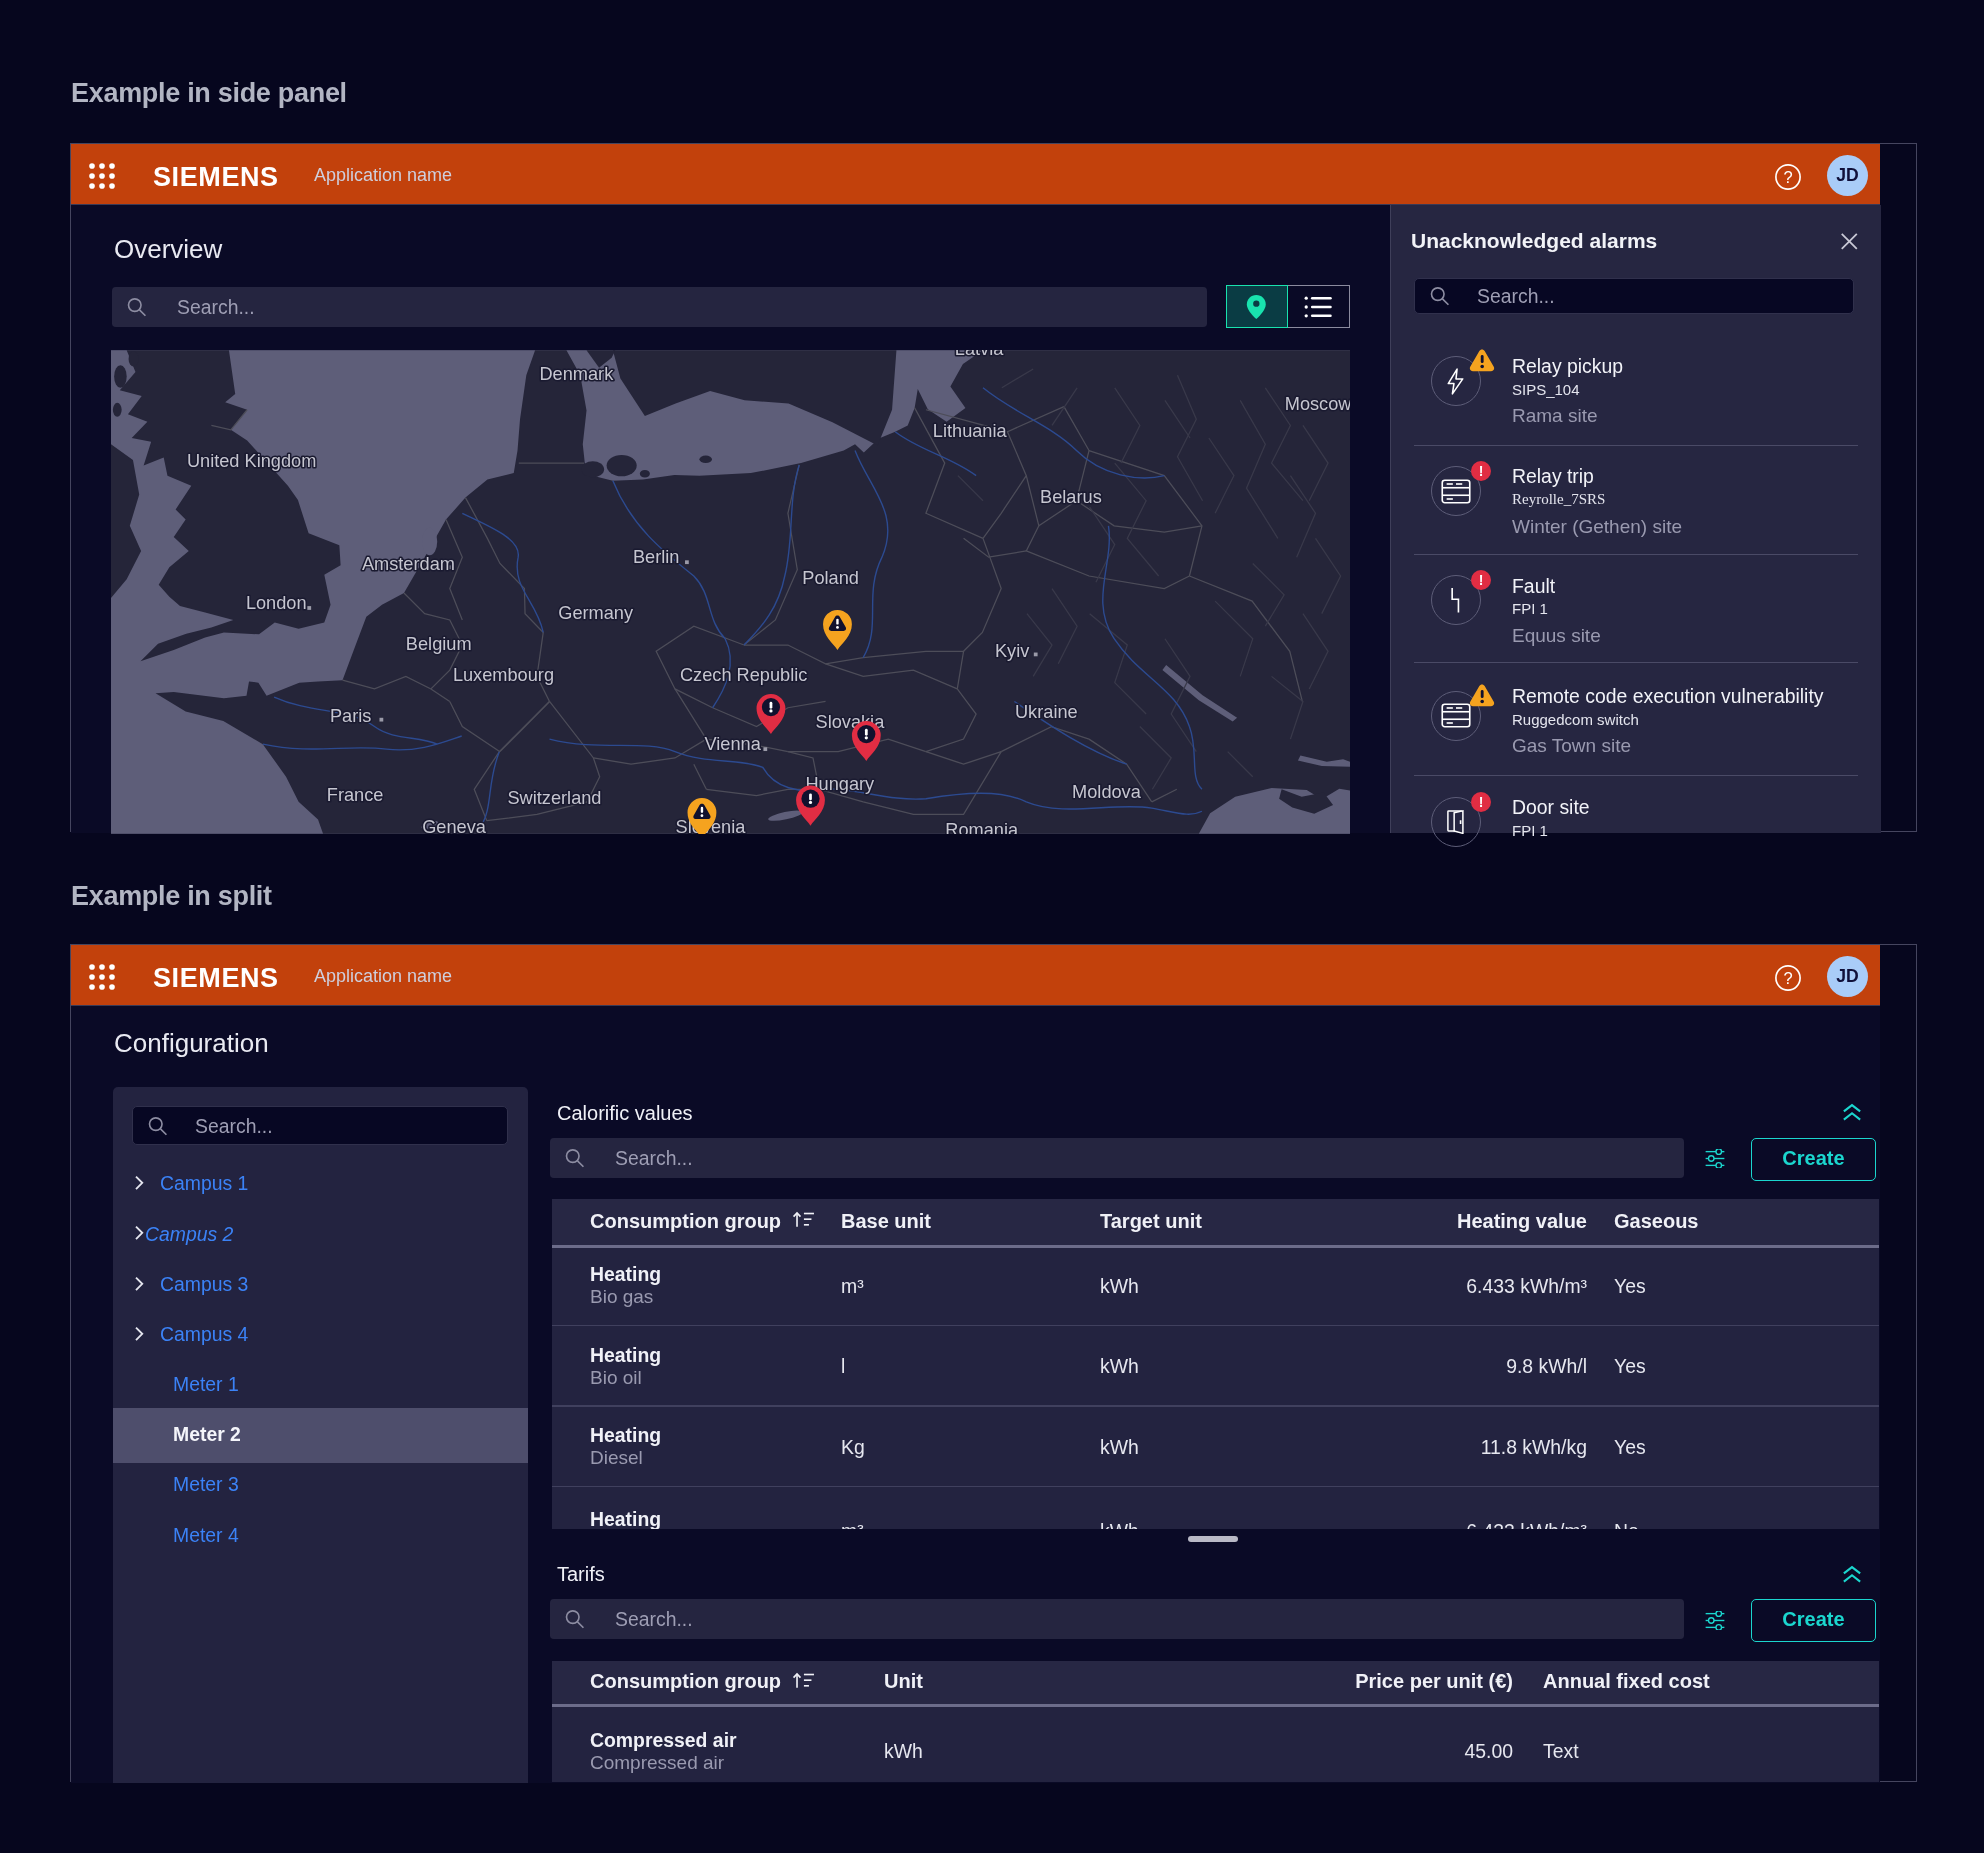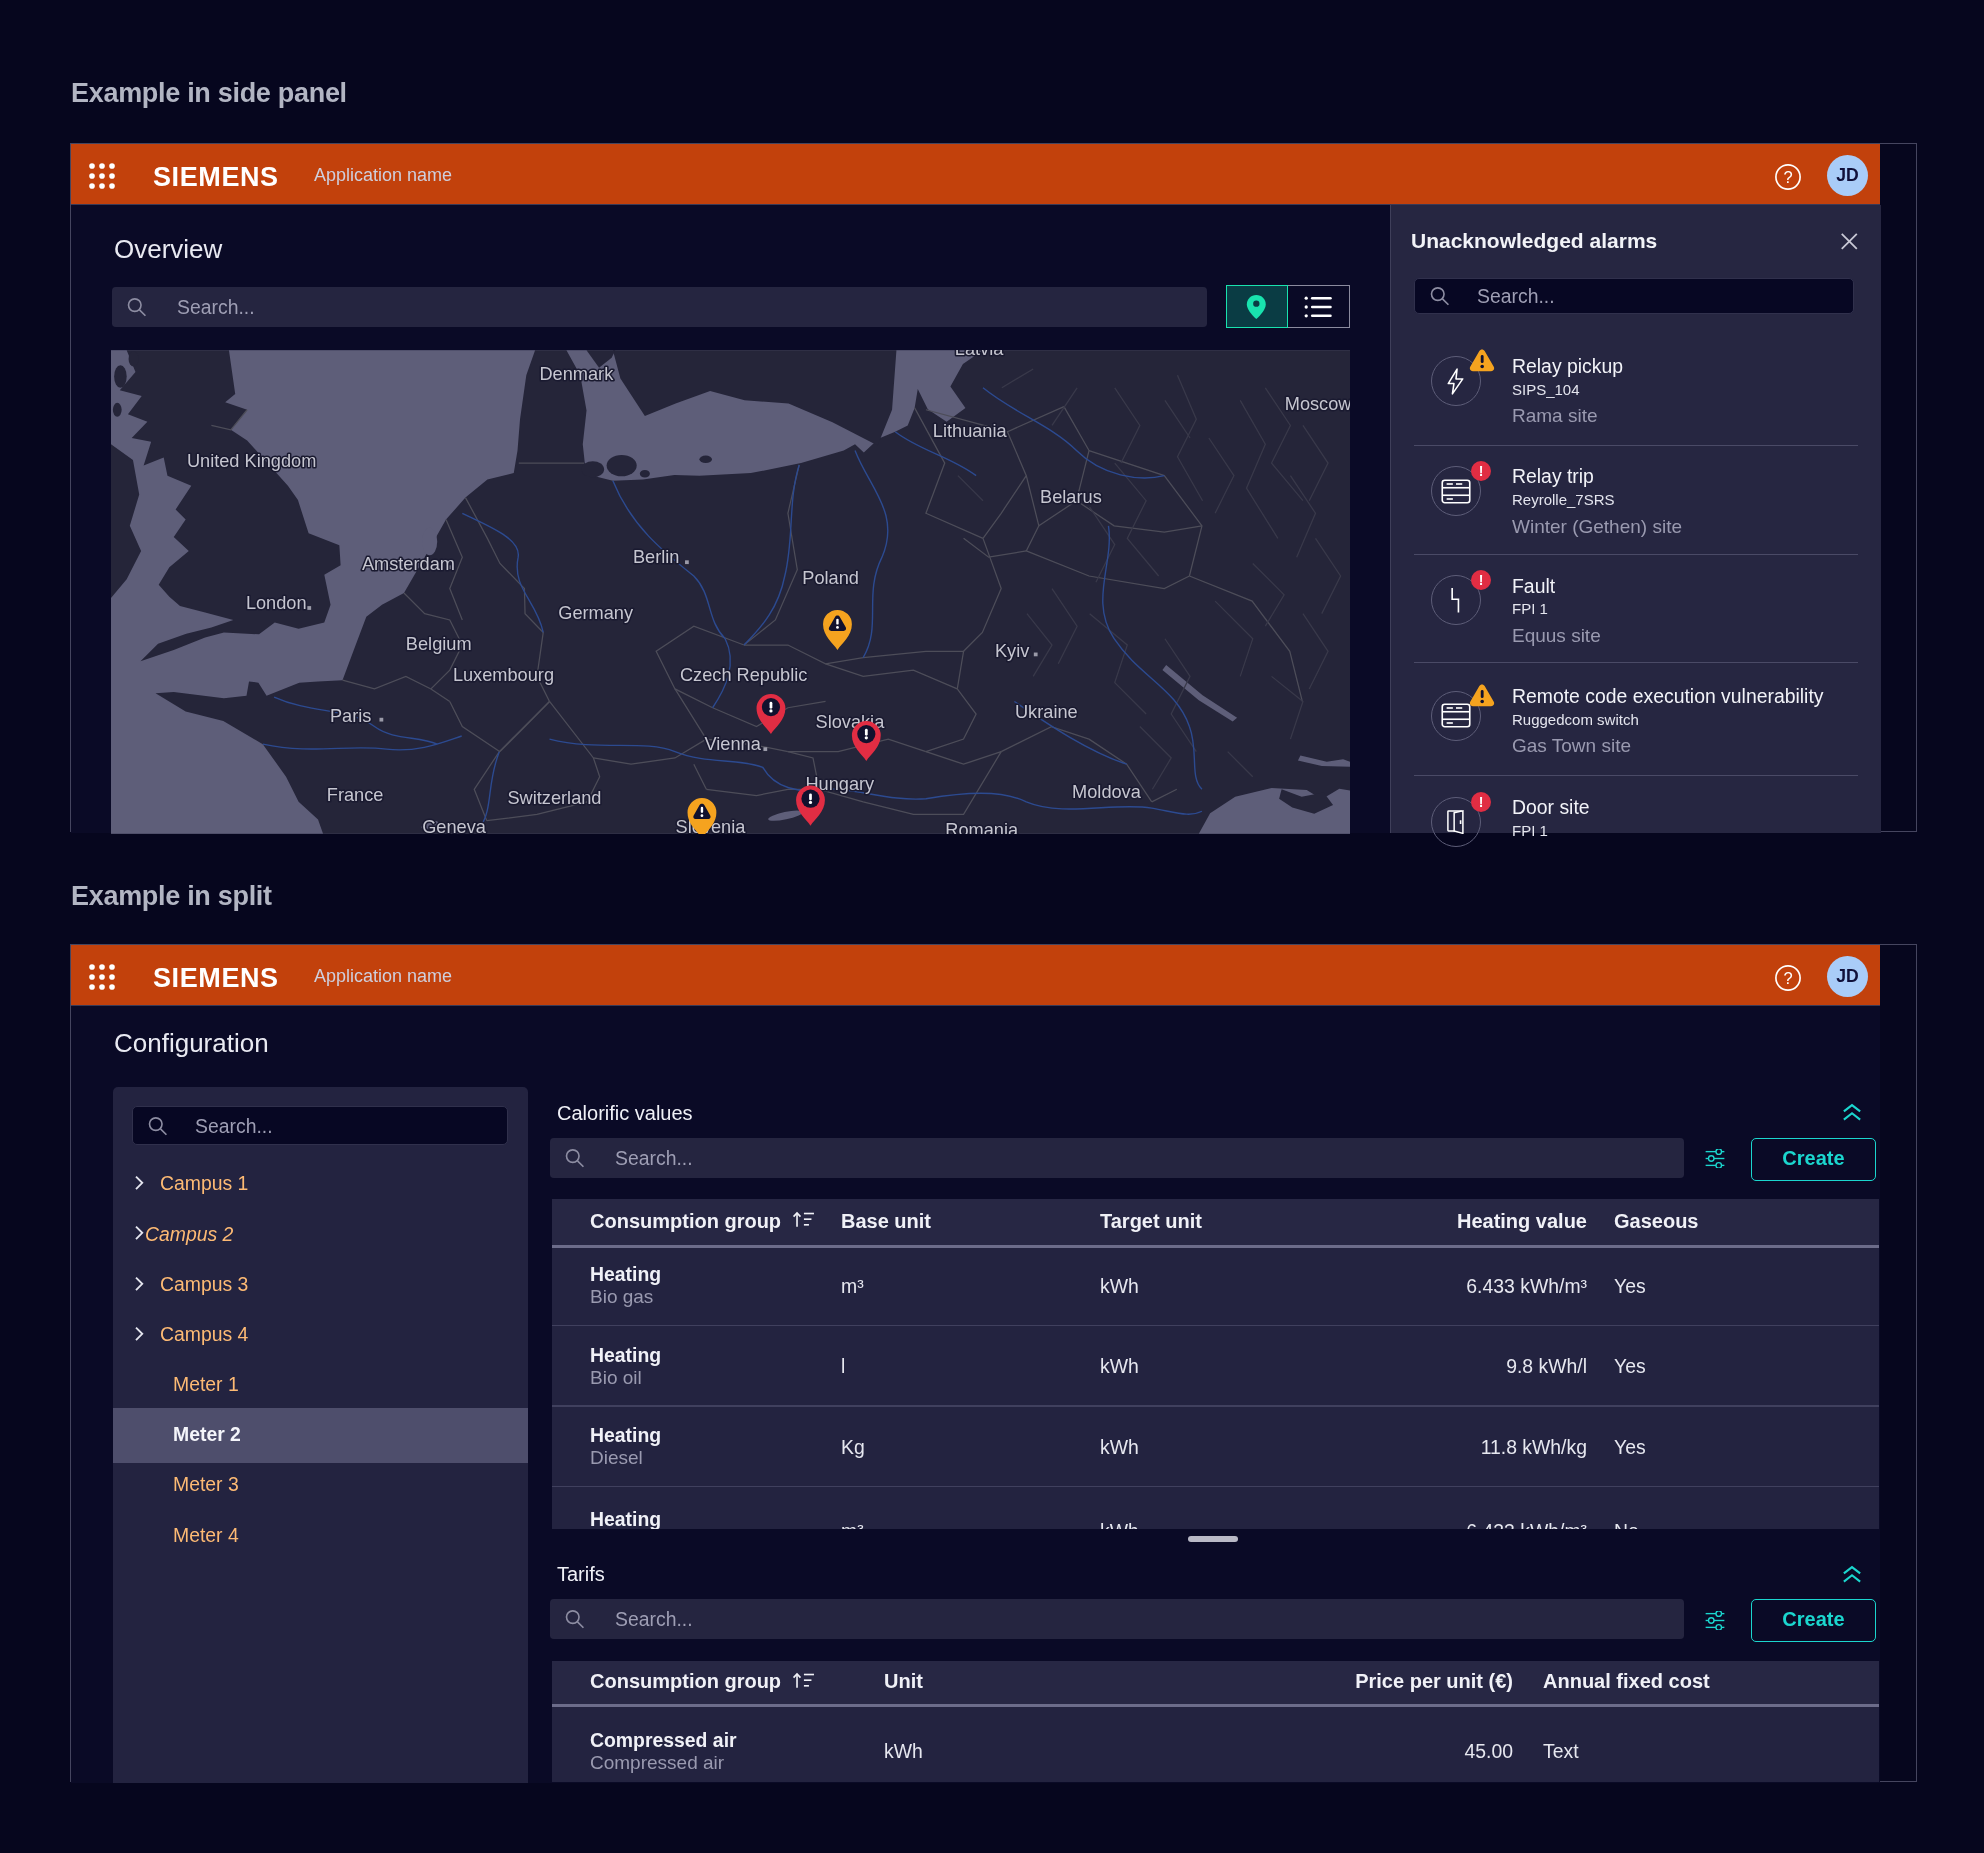--- a/index.html
+++ b/index.html
@@ -25,21 +25,21 @@
   .circ { position:absolute; width:50px; height:50px; border:1.6px solid #5d5d78; border-radius:50%; }
   .badge-r { position:absolute; width:20px; height:20px; border-radius:50%; background:#e12d43; color:#fff; font-size:14px; font-weight:bold; text-align:center; line-height:20px; }
   .sect { position:absolute; font-size:20px; font-weight:normal; color:#f0f1f7; }
   .create { position:absolute; width:125px; height:43px; border:1.6px solid #1bd6ce; border-radius:5px; color:#1bd6ce; font-size:20px; font-weight:bold; text-align:center; line-height:39px; }
   .thead { position:absolute; background:#272744; }
   .th { position:absolute; font-size:20px; font-weight:bold; color:#f0f1f7; white-space:nowrap; }
   .trow { position:absolute; background:#232340; }
   .td-b { position:absolute; font-size:19.4px; font-weight:bold; color:#f0f1f7; white-space:nowrap; }
   .td { position:absolute; font-size:19.4px; color:#e6e7ef; white-space:nowrap; }
   .td-g { position:absolute; font-size:19px; color:#9a9ab0; white-space:nowrap; }
-  .tree-i { position:absolute; font-size:19.4px; color:#fdba74; }
+  .tree-i { position:absolute; font-size:19.4px; color:#3b82f6; }
 </style>
 </head>
 <body>
 <div class="ttl" style="left:71px; top:78px;">Example in side panel</div>
 <div class="ttl" style="left:71px; top:881px;text-align:center;">Example in split</div>
 
 <div class="card" style="top:143px; height:689px;">
   <div class="appbg" style="height:689px;"></div>
   <div class="hdr">
     <svg class="abs" style="left:15.7px; top:17px;" width="30" height="30" viewBox="0 0 48 48">
@@ -301,21 +301,21 @@
     <svg class="abs" style="left:48px; top:269px;" width="34" height="35" viewBox="0 0 54 56">
       <rect x="5" y="10" width="44" height="36" rx="4" fill="none" stroke="#ffffff" stroke-width="2.6"></rect>
       <line x1="5" y1="22" x2="49" y2="22" stroke="#ffffff" stroke-width="2.6"></line>
       <line x1="5" y1="34" x2="49" y2="34" stroke="#ffffff" stroke-width="2.6"></line>
       <line x1="12" y1="16" x2="22" y2="16" stroke="#ffffff" stroke-width="2.6"></line>
       <line x1="27" y1="16" x2="37" y2="16" stroke="#ffffff" stroke-width="2.6"></line>
       <line x1="12" y1="40" x2="22" y2="40" stroke="#ffffff" stroke-width="2.6"></line>
     </svg>
     <div class="badge-r" style="left:80px; top:256px;">!</div>
     <div class="it-t" style="left:121px; top:260px;">Relay trip</div>
-    <div class="it-s" style="left:121px; top:286px;">Reyrolle_7SRS</div>
+    <div class="it-s" style="left:121px; top:286px;font-family:Liberation Serif, serif;">Reyrolle_7SRS</div>
     <div class="it-g" style="left:121px; top:311px;">Winter (Gethen) site</div>
     <div class="sep" style="left:23px; top:349px; width:444px;"></div>
 
     <div class="circ" style="left:40px; top:370px;"></div>
     <svg class="abs" style="left:53px; top:379px;" width="22.6" height="33" viewBox="0 0 36 52">
       <path d="M13 6 L13 24 L23 24 L23 45" fill="none" stroke="#ffffff" stroke-width="2.6"></path>
     </svg>
     <div class="badge-r" style="left:80px; top:365px;">!</div>
     <div class="it-t" style="left:121px; top:370px;">Fault</div>
     <div class="it-s" style="left:121px; top:395px;">FPI 1</div>

